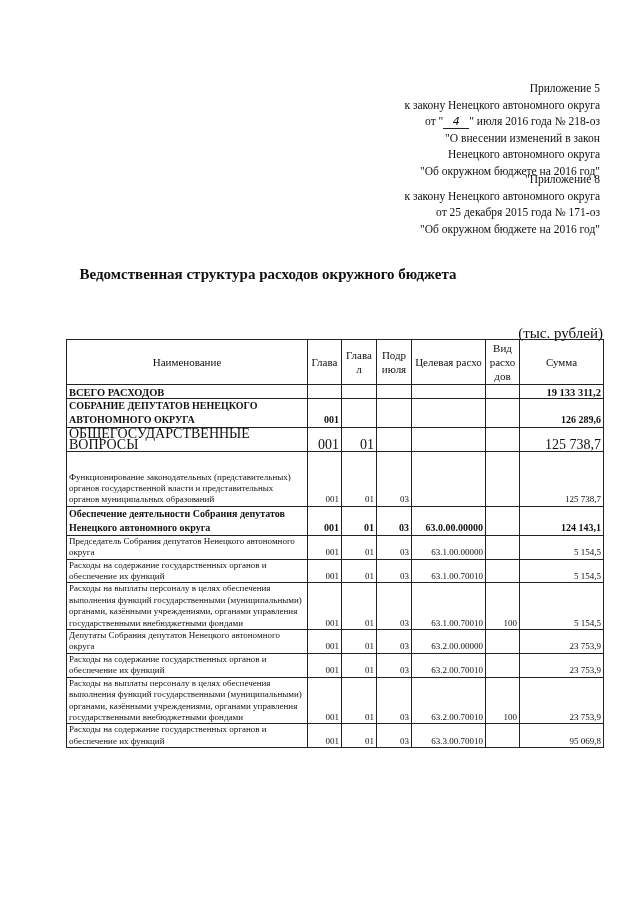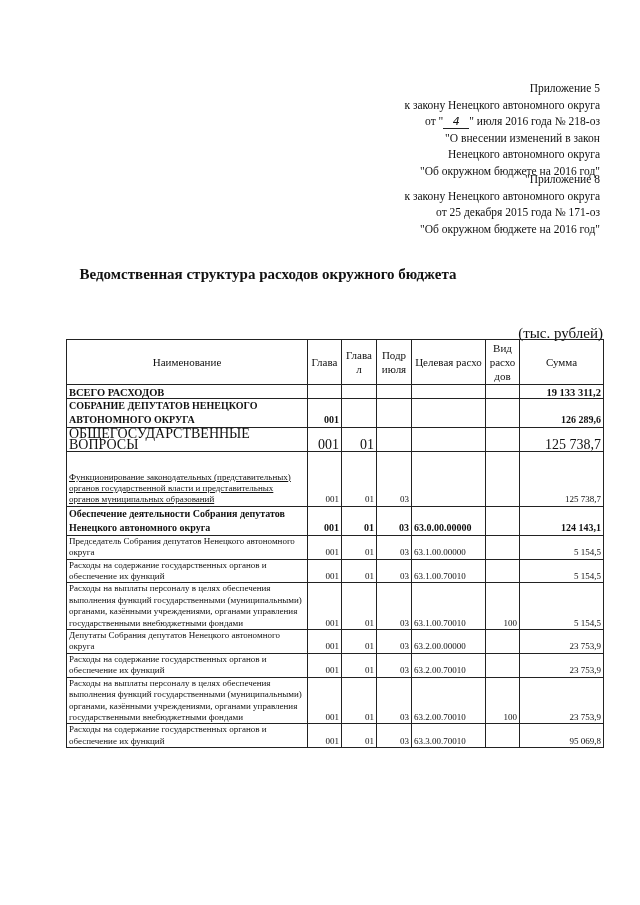--- a/index.html
+++ b/index.html
@@ -9,27 +9,27 @@
   .appendix div { white-space:nowrap; }
   .app5 { top:62px;margin-top:18px; }
   .app8 { top:171px; }
   .sig { display:inline-block; width:26px; border-bottom:1px solid #222; text-align:center; font-style:italic; font-family:"DejaVu Sans", sans-serif; font-size:11px; line-height:12px; }
   .title { position:absolute; top:264px; left:0; width:536px; text-align:center; font-weight:bold; font-size:15px; line-height:20px; }
   .units { position:absolute; top:325px; right:37px; font-size:15px; }
   table.budget { position:absolute; left:66px; top:339px; border-collapse:collapse; table-layout:fixed; width:537px; font-size:9px; }
   table.budget td, table.budget th { border:1px solid #222; padding:0 2px; vertical-align:bottom; line-height:11.4px; }
   table.budget th { font-weight:normal; font-size:11px; line-height:14px; vertical-align:middle; text-align:center; height:44px; padding:0 1px; }
   td.num, td.code { text-align:right; }
-  td.code.tgt { text-align:left; }
+  td.code.tgt { text-align:right; }
   tr.b td { font-weight:normal; }
   tr.b2 td { font-weight:bold; font-size:10px; line-height:14px; }
   tr.total td { font-weight:bold; font-size:10.5px; height:13px;margin-left:12px; }
   tr.section td { font-size:14px; }
   td.name { text-align:left; }
-  .tall { height:46px;text-decoration:underline; }
+  .tall { height:46px; }
 </style>
 </head>
 <body>
 
 <div class="appendix app5">
   <div>Приложение 5</div>
   <div>к закону Ненецкого автономного округа</div>
   <div><span>от "</span><span class="sig">4</span><span>" июля 2016 года № 218-оз</span></div>
   <div>"О внесении изменений в закон</div>
   <div>Ненецкого автономного округа</div>

